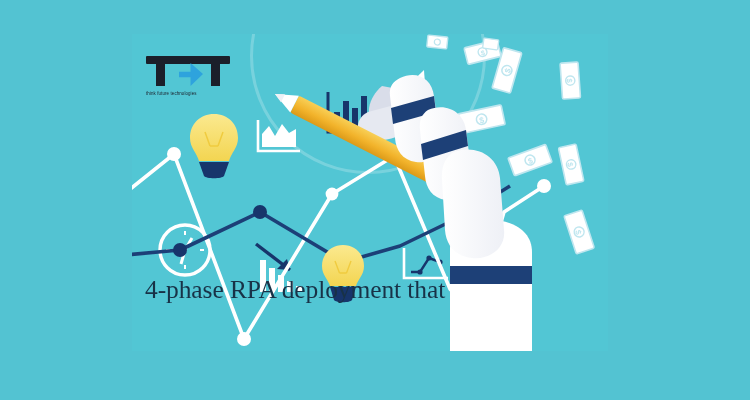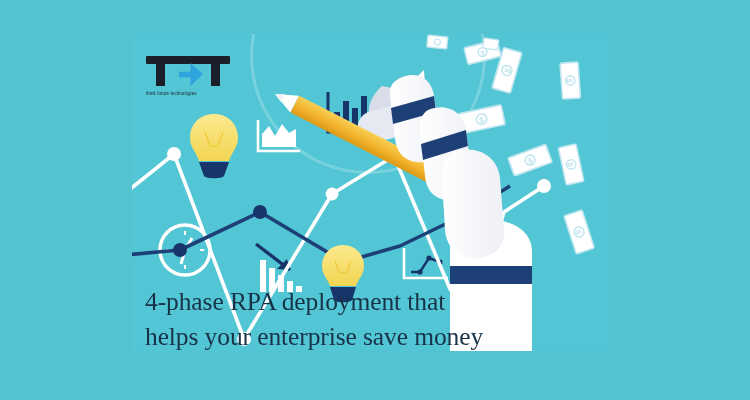--- a/index.html
+++ b/index.html
@@ -39,21 +39,21 @@
   }
   .logo-tag{
     position:absolute;left:0;top:34px;width:96px;
     font-family:"Liberation Sans", sans-serif;
     font-size:4.4px;letter-spacing:.12px;color:#1b1f2a;
     white-space:nowrap;transform:scaleY(1.15);transform-origin:left top;
   }
 
   
   #headline{
-    position:absolute;left:145px;top:284px;width:430px;
+    position:absolute;left:145px;top:272px;width:430px;
     font-family:"Liberation Serif", serif;
     font-size:25.5px;line-height:35px;color:#183247;
     letter-spacing:-.1px;
   }
   #headline .l2{display:block;}
 
   svg.layer{position:absolute;left:0;top:0;width:476px;height:317px;overflow:visible;}
 </style>
 </head>
 <body>
@@ -249,16 +249,15 @@
           <path d="M322 118 C344 110 366 122 368 144 L372 196 C374 214 358 226 340 224 C322 222 314 210 313 196 L310 146 C309 132 314 122 322 118 Z" fill="url(#fingGrad)"></path>
         </g>
       </g>
 
     </svg>
 
   </div>
 
   <div id="headline">
     <span class="l1">4-phase RPA deployment that</span>
-    <span class="l2">helps your enterprise save money</span>
   </div>
 
 </div>
 
 </body></html>

